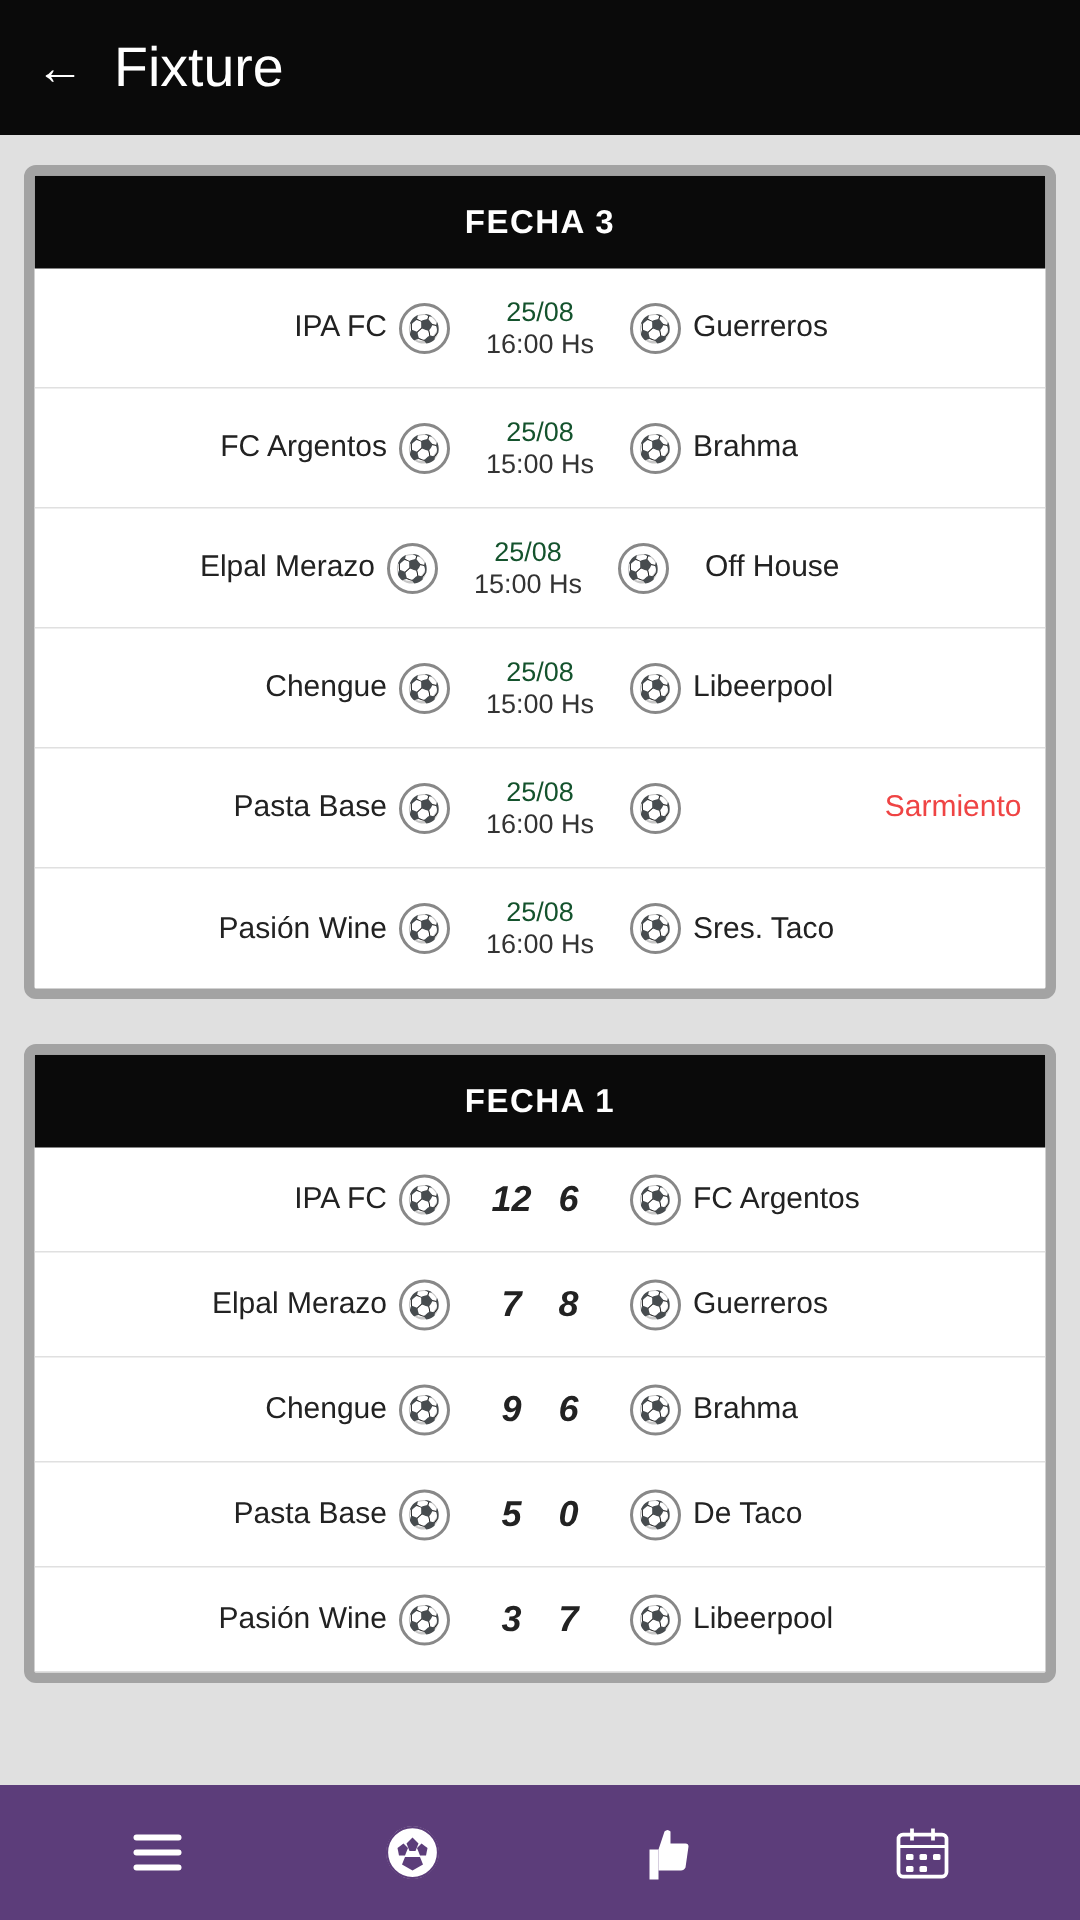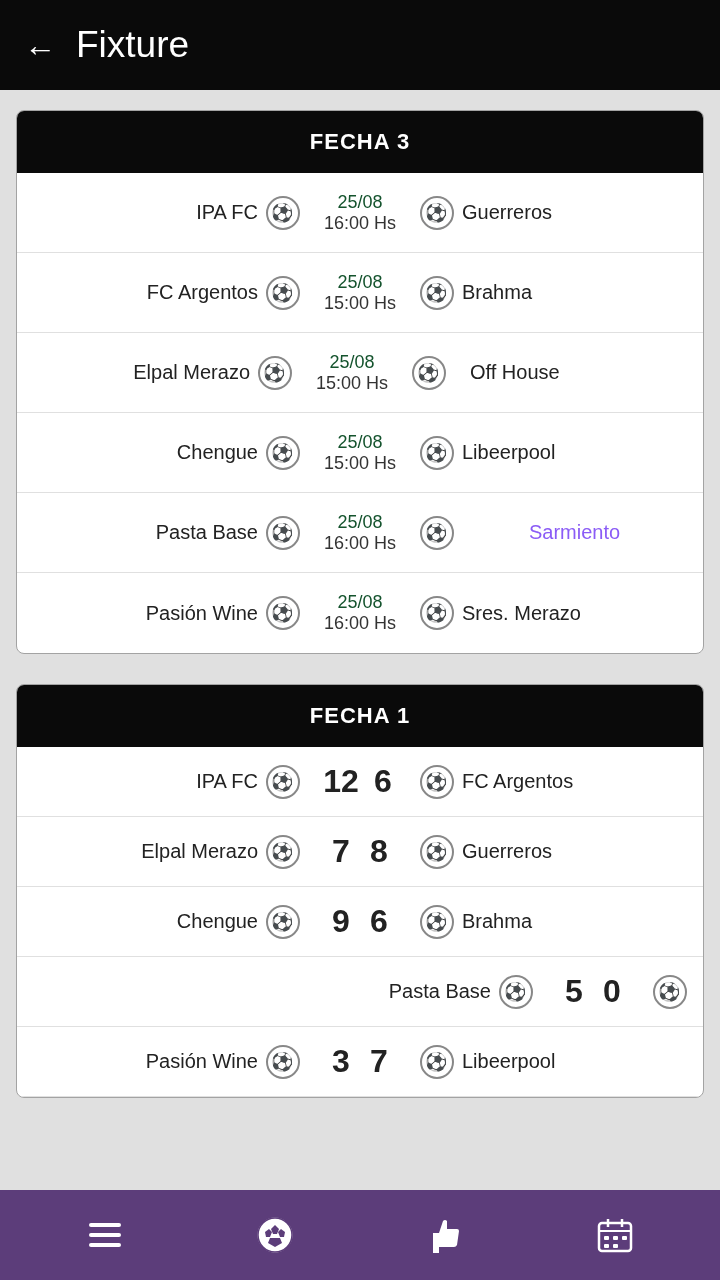--- a/index.html
+++ b/index.html
@@ -37,21 +37,21 @@
       padding: 20px 16px 100px 16px;
       background: #e0e0e0;
     }
 
     
     .section-card {
       background: white;
       border-radius: 8px;
       overflow: hidden;
       margin-bottom: 30px;
-      border: 1px solid #a3a3a3;
+      border: 7px solid #a3a3a3;
     }
 
     .section-header {
       background: #0a0a0a;
       padding: 18px;
       text-align: center;
     }
     .section-header-text {
       color: white;
       font-size: 22px;
@@ -125,25 +125,26 @@
       padding-left: 8px;
     }
     .score-center {
       display: flex;
       align-items: center;
       justify-content: center;
       min-width: 120px;
       gap: 10px;
     }
     .score-num {
-      font-size: 32px;
+      font-size: 24px;
       font-weight: bold;
       color: #222;
       min-width: 28px;
       text-align: center;
+      font-style: italic;
     }
 
     
     .bottom-nav {
       position: fixed;
       bottom: 0;
       left: 0;
       width: 720px;
       height: 90px;
       background: #5c3d7a;
@@ -236,32 +237,32 @@
     </div>
 
     <div class="match-row">
       <span class="team-home">Pasta Base</span>
       <span class="ball-icon">⚽</span>
       <div class="match-center">
         <span class="match-date">25/08</span>
         <span class="match-time">16:00 Hs</span>
       </div>
       <span class="ball-icon">⚽</span>
-      <span style="flex:1; text-align:center; font-size:20px; color:#8b5cf6; padding-left:8px;">Sarmiento</span>
+      <span style="flex:1; text-align:right; font-size:20px; color:#ef4444; padding-left:8px;">Sarmiento</span>
     </div>
 
     <div class="match-row">
       <span class="team-home">Pasión Wine</span>
       <span class="ball-icon">⚽</span>
       <div class="match-center">
         <span class="match-date">25/08</span>
         <span class="match-time">16:00 Hs</span>
       </div>
       <span class="ball-icon">⚽</span>
-      <span style="flex:1; text-align:left; font-size:20px; color:#222; padding-left:8px;">Sres. Merazo</span>
+      <span style="flex:1; text-align:left; font-size:20px; color:#222; padding-left:8px;">Sres. Taco</span>
     </div>
   </div>
 
   <div class="section-card">
     <div class="section-header">
       <span class="section-header-text">FECHA 1</span>
     </div>
 
     <div class="score-row">
       <span class="score-home">IPA FC</span>
@@ -297,20 +298,21 @@
     </div>
 
     <div class="score-row">
       <span class="score-home">Pasta Base</span>
       <span class="ball-icon">⚽</span>
       <div class="score-center">
         <span class="score-num">5</span>
         <span class="score-num">0</span>
       </div>
       <span class="ball-icon">⚽</span>
+      <span class="score-away">De Taco</span>
     </div>
 
     <div class="score-row" style="border-bottom:1px solid #e0e0e0;">
       <span class="score-home">Pasión Wine</span>
       <span class="ball-icon">⚽</span>
       <div class="score-center">
         <span class="score-num">3</span>
         <span class="score-num">7</span>
       </div>
       <span class="ball-icon">⚽</span>

